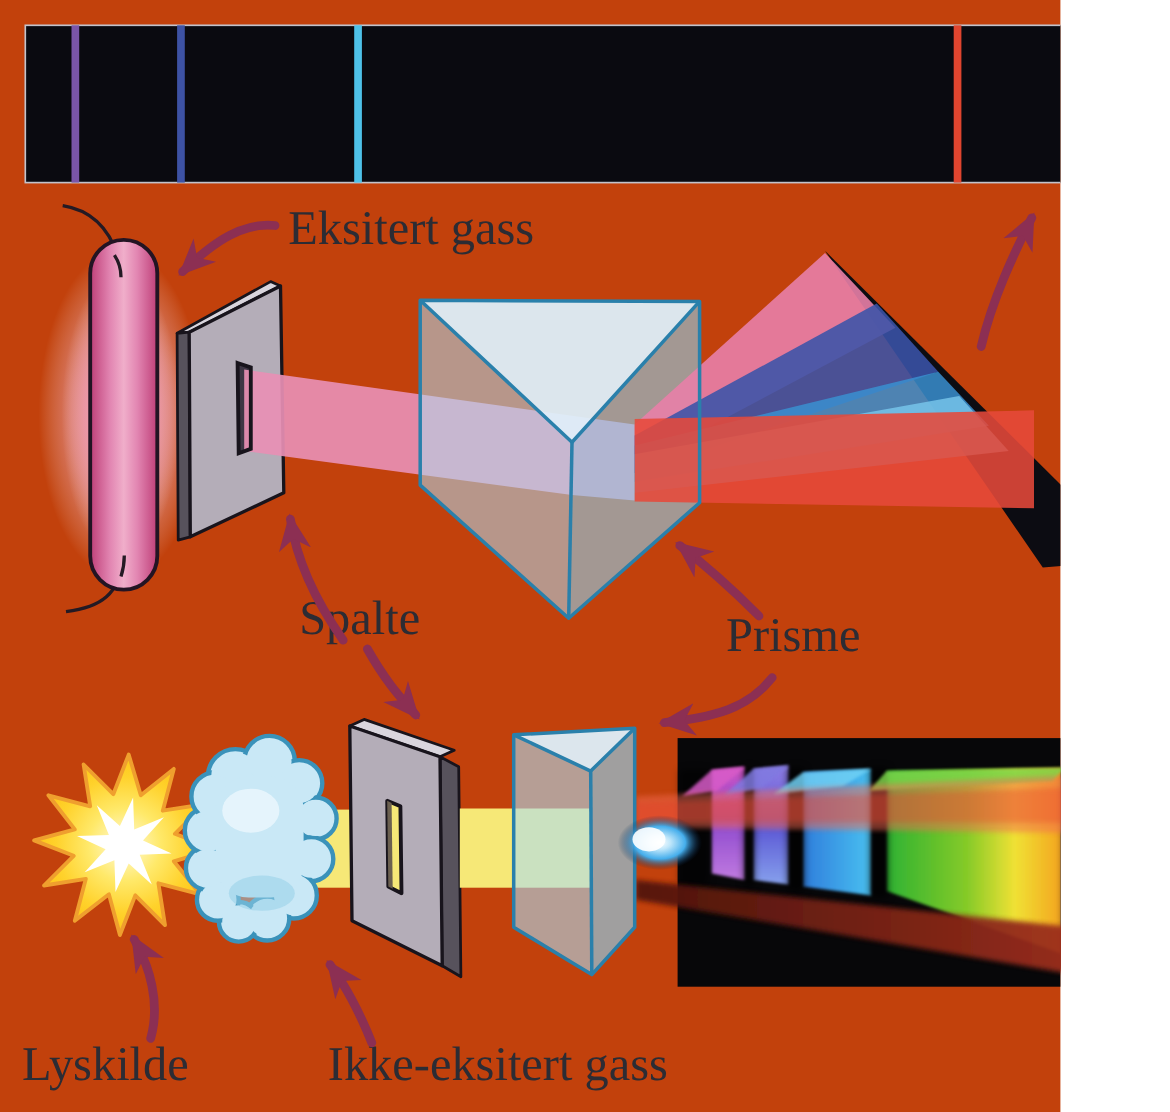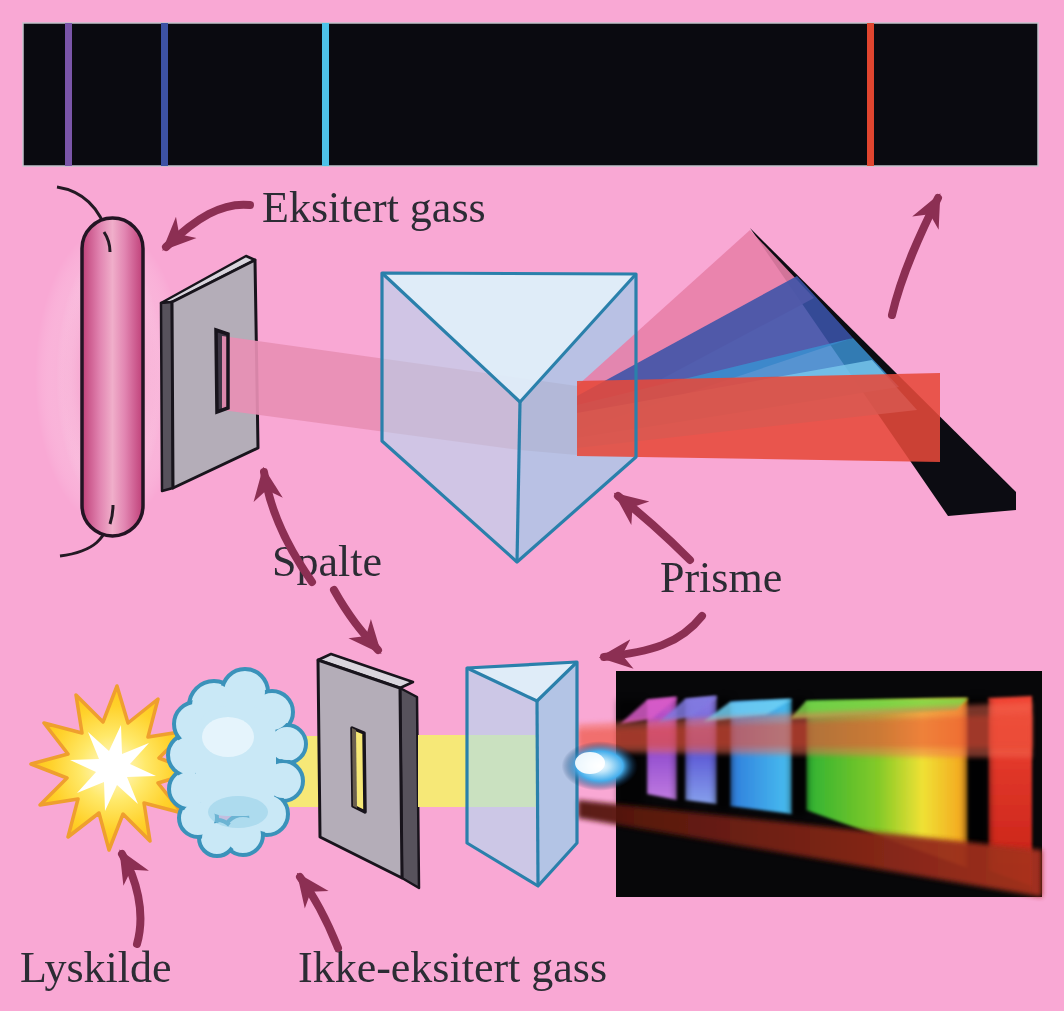--- a/index.html
+++ b/index.html
@@ -1,16 +1,16 @@
 <!DOCTYPE html>
 <html><head>
 <meta charset="utf-8">
 <style>
   html,body{margin:0;padding:0;background:#ffffff;}
-  #stage{position:relative;width:1064px;height:1011px;background:#f9a8d4;overflow:hidden;
+  #stage{position:relative;width:964px;height:1011px;background:#c2410c;overflow:hidden;
          font-family:"Liberation Serif", serif;text-align:center;}
   svg{position:absolute;left:0;top:0;}
   text.lbl{font-family:"Liberation Serif", serif;font-size:44px;}
   .arrow{fill:none;stroke-width:8;stroke-linecap:round;}
 </style>
 </head>
 <body>
 
 <div id="stage">
 <svg width="1064" height="1011" viewBox="0 0 1064 1011">

